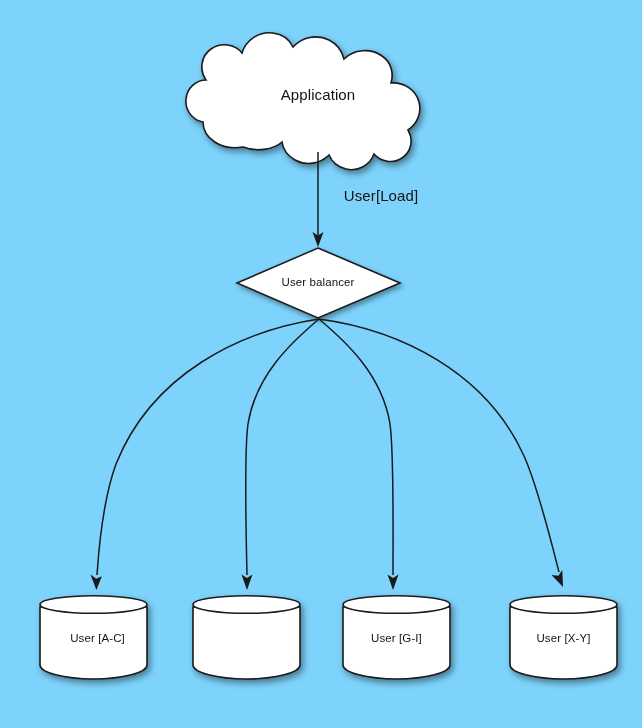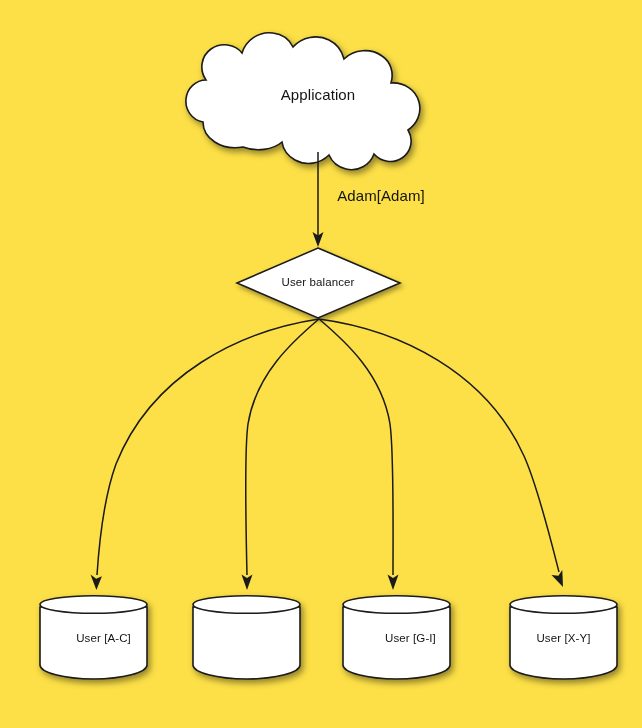--- a/index.html
+++ b/index.html
@@ -12,21 +12,21 @@
     width: 642px;
     height: 728px;
     overflow: hidden;
     font-family: "Liberation Sans", "DejaVu Sans", sans-serif;
     -webkit-font-smoothing: antialiased;
   }
   #diagram-root {
     position: relative;
     width: 642px;
     height: 728px;
-    background: #fde047;
+    background: #7dd3fc;
   }
   svg#diagram-canvas {
     position: absolute;
     top: 0;
     left: 0;
     width: 642px;
     height: 728px;
     display: block;
   }
   .node-shape {
@@ -162,24 +162,24 @@
     </g>
 
     <g filter="url(#softShadow)">
       <path class="cyl-body" d="M 510 607 L 510 665 C 510 672.5, 534 679, 563.5 679 C 593 679, 617 672.5, 617 665 L 617 607 Z"></path>
       <ellipse class="cyl-top" cx="563.5" cy="604.5" rx="53.5" ry="8.8"></ellipse>
     </g>
   </svg>
 
   <div class="label-text label-cloud" style="left:168px; top:87px; width:300px;">Application</div>
 
-  <div class="label-text label-edge" style="left:281px; top:188px; width:200px;">Adam[Adam]</div>
+  <div class="label-text label-edge" style="left:281px; top:188px; width:200px;">User[Load]</div>
 
   <div class="label-text label-diamond" style="left:218px; top:277px; width:200px;">User balancer</div>
 
-  <div class="label-text label-store" style="left:10px; top:633px; width:187px;">User [A-C]</div>
+  <div class="label-text label-store" style="left:4px; top:633px; width:187px;">User [A-C]</div>
 
 
-  <div class="label-text label-store" style="left:317px; top:633px; width:187px;">User [G-I]</div>
+  <div class="label-text label-store" style="left:303px; top:633px; width:187px;">User [G-I]</div>
 
   <div class="label-text label-store" style="left:470px; top:633px; width:187px;">User [X-Y]</div>
 
 </div>
 
 </body></html>

